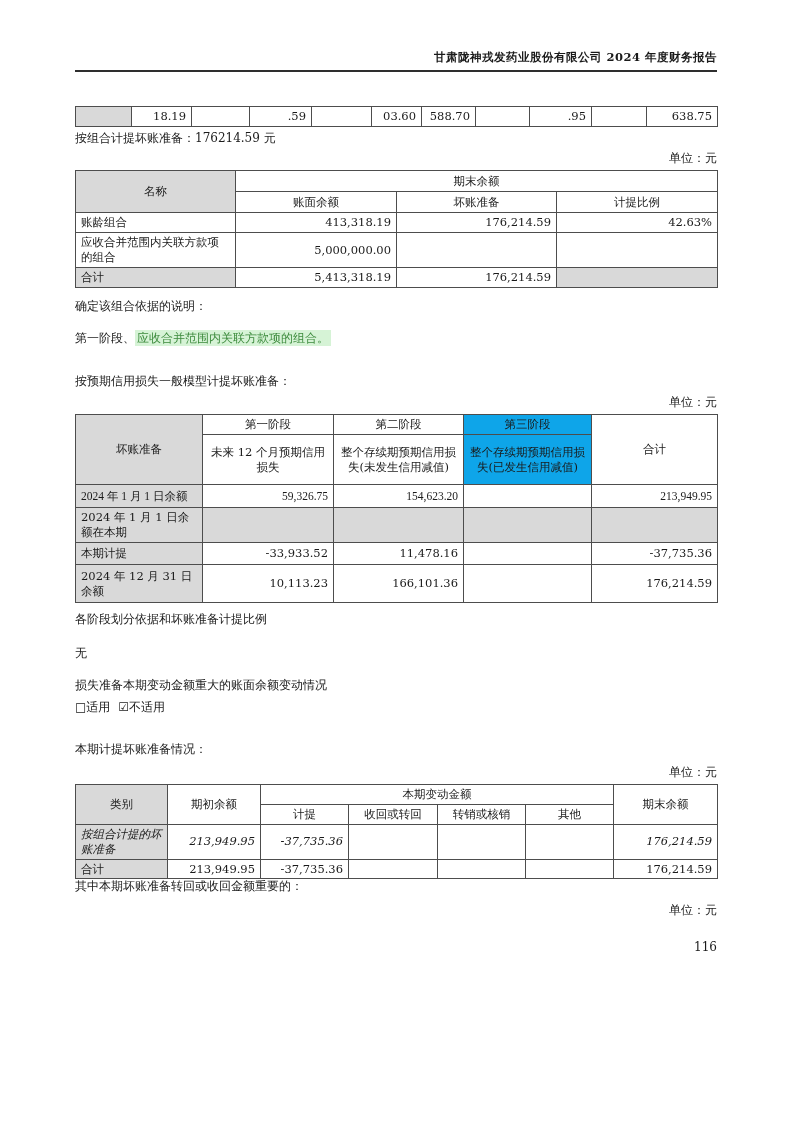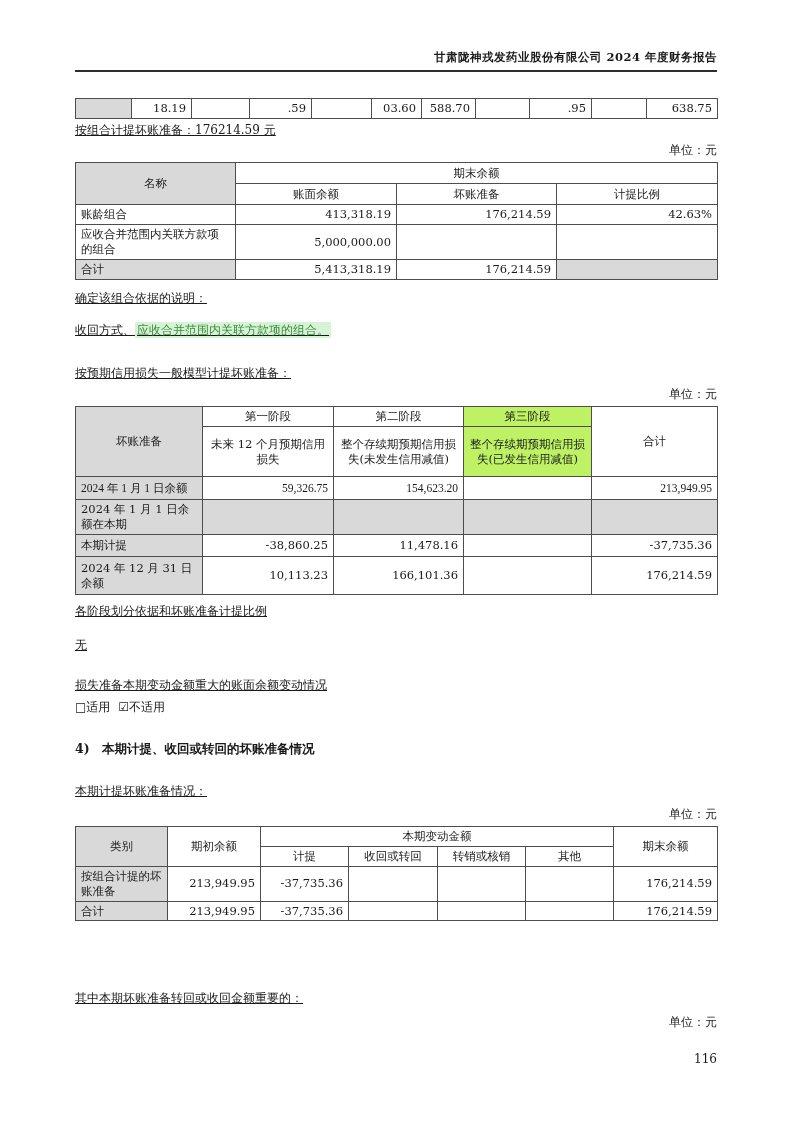--- a/index.html
+++ b/index.html
@@ -12,39 +12,39 @@
     font-family:"DejaVu Serif","Liberation Serif",serif;
     color:#1a1a1a;
     overflow:hidden;
   }
   .hdr { text-align:right; font-size:11.5px; font-weight:600; letter-spacing:0.5px;
          padding-bottom:5px; border-bottom:2px solid #2e2e2e; }
   table.t { border-collapse:collapse; table-layout:fixed; width:642px; font-size:11.5px; }
   table.t td, table.t th { border:1px solid #4d4d4d; padding:2px 5px; vertical-align:middle;
          font-weight:normal; line-height:1.3; overflow:hidden; word-break:break-all; }
   .gray  { background:#d9d9d9; }
-  .lgray { background:#bef264; }
+  .lgray { background:#0ea5e9; }
   .num { text-align:right; }
   .ctr { text-align:center; }
   .lbl { text-align:left; }
-  .para { font-size:12px; line-height:1.2;text-decoration:underline; }
+  .para { font-size:12px; line-height:1.2; }
   .unit { font-size:12px; text-align:right; }
   .hl { background:#d6f3d6; color:#3d8b3d; padding:1px 2px; }
   .h4 { font-size:12.5px; font-weight:bold; }
   .chk { font-size:12px; }
   .pageno { text-align:right; font-size:12px; margin-top:21px; }
 </style>
 </head>
 <body>
 
 <div class="page">
 
   <div class="hdr">甘肃陇神戎发药业股份有限公司 2024 年度财务报告</div>
 
-  <table class="t" style="margin-top:26px;padding-left:36px;">
+  <table class="t" style="margin-top:34px;padding-left:36px;">
     <colgroup>
       <col style="width:56px">
         <col style="width:60px">
         <col style="width:58px">
         <col style="width:62px">
       <col style="width:60px">
         <col style="width:50px">
         <col style="width:54px">
         <col style="width:54px">
       <col style="width:62px">
@@ -106,21 +106,21 @@
       <td class="num">5,413,318.19</td>
       <td class="num">176,214.59</td>
       <td class="num gray"></td>
     </tr>
   </tbody>
     </table>
 
   <div class="para" style="margin-top:11px;">确定该组合依据的说明：</div>
 
   <div class="para" style="margin-top:17px;">
-    <span>收回方式、</span><span class="hl">应收合并范围内关联方款项的组合。</span>
+    <span>第一阶段、</span><span class="hl">应收合并范围内关联方款项的组合。</span>
   </div>
 
   <div class="para" style="margin-top:29px;">按预期信用损失一般模型计提坏账准备：</div>
 
   <div class="unit" style="margin-top:6px;">单位：元</div>
 
   <table class="t" style="margin-top:3px;">
     <colgroup>
         <col style="width:127px">
         <col style="width:131px">
@@ -150,47 +150,46 @@
     </tr>
     <tr style="height:34px;">
       <td class="lbl gray">2024 年 1 月 1 日余额在本期</td>
       <td class="gray"></td>
       <td class="gray"></td>
       <td class="gray"></td>
       <td class="gray"></td>
     </tr>
     <tr style="height:22px;">
       <td class="lbl gray">本期计提</td>
-      <td class="num">-38,860.25</td>
+      <td class="num">-33,933.52</td>
       <td class="num">11,478.16</td>
       <td class="num"></td>
       <td class="num">-37,735.36</td>
     </tr>
     <tr style="height:38px;">
       <td class="lbl gray">2024 年 12 月 31 日余额</td>
       <td class="num">10,113.23</td>
       <td class="num">166,101.36</td>
       <td class="num"></td>
       <td class="num">176,214.59</td>
     </tr>
   </tbody>
     </table>
 
   <div class="para" style="margin-top:9px;">各阶段划分依据和坏账准备计提比例</div>
 
   <div class="para" style="margin-top:19px;">无</div>
 
-  <div class="para" style="margin-top:26px;">损失准备本期变动金额重大的账面余额变动情况</div>
+  <div class="para" style="margin-top:18px;">损失准备本期变动金额重大的账面余额变动情况</div>
 
   <div class="chk" style="margin-top:7px;">
     <span>□适用</span>
     <span style="margin-left:4px;">☑不适用</span>
   </div>
 
-  <div class="h4" style="margin-top:25px;">4)　本期计提、收回或转回的坏账准备情况</div>
 
   <div class="para" style="margin-top:26px;">本期计提坏账准备情况：</div>
 
   <div class="unit" style="margin-top:7px;">单位：元</div>
 
   <table class="t" style="margin-top:3px;">
     <colgroup>
         <col style="width:92px">
         <col style="width:93px">
         <col style="width:88px">
@@ -205,41 +204,41 @@
       <td class="ctr" rowspan="2">期初余额</td>
       <td class="ctr" colspan="4">本期变动金额</td>
       <td class="ctr" rowspan="2">期末余额</td>
     </tr>
     <tr style="height:19px;">
       <td class="ctr">计提</td>
       <td class="ctr">收回或转回</td>
       <td class="ctr">转销或核销</td>
       <td class="ctr">其他</td>
     </tr>
-    <tr style="height:33px;">
+    <tr style="height:33px;font-style:italic;">
       <td class="lbl gray">按组合计提的坏账准备</td>
       <td class="num">213,949.95</td>
       <td class="num">-37,735.36</td>
       <td class="num"></td>
       <td class="num"></td>
       <td class="num"></td>
       <td class="num">176,214.59</td>
     </tr>
     <tr style="height:19px;">
       <td class="lbl gray">合计</td>
       <td class="num">213,949.95</td>
       <td class="num">-37,735.36</td>
       <td class="num"></td>
       <td class="num"></td>
       <td class="num"></td>
       <td class="num">176,214.59</td>
     </tr>
   </tbody>
     </table>
 
-  <div class="para" style="margin-top:70px;">其中本期坏账准备转回或收回金额重要的：</div>
+  <div class="para" style="">其中本期坏账准备转回或收回金额重要的：</div>
 
   <div class="unit" style="margin-top:8px;">单位：元</div>
 
 
   <div class="pageno">116</div>
 
 </div>
 
 </body></html>

